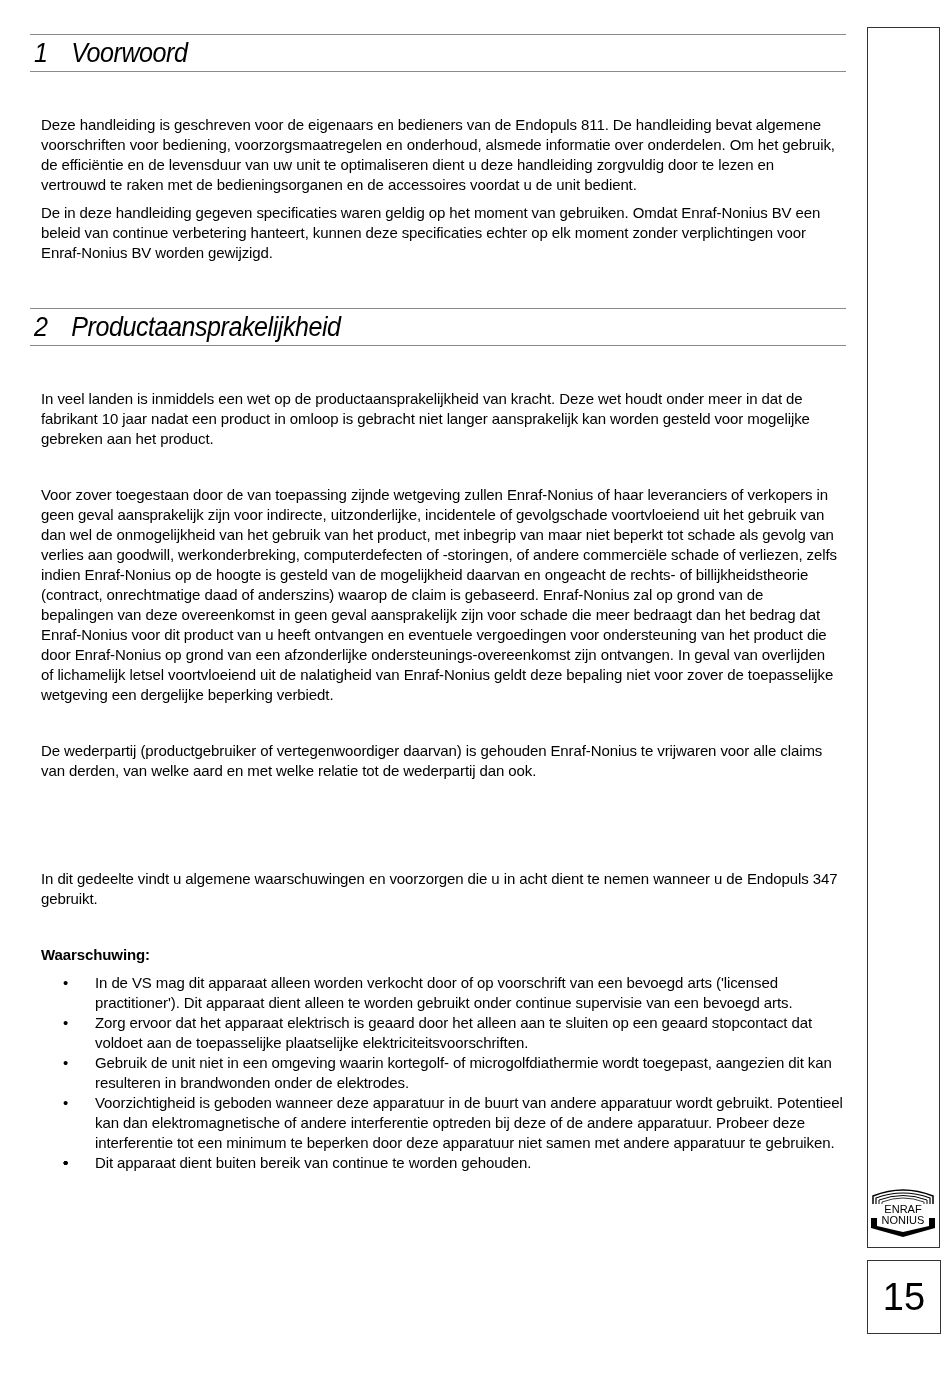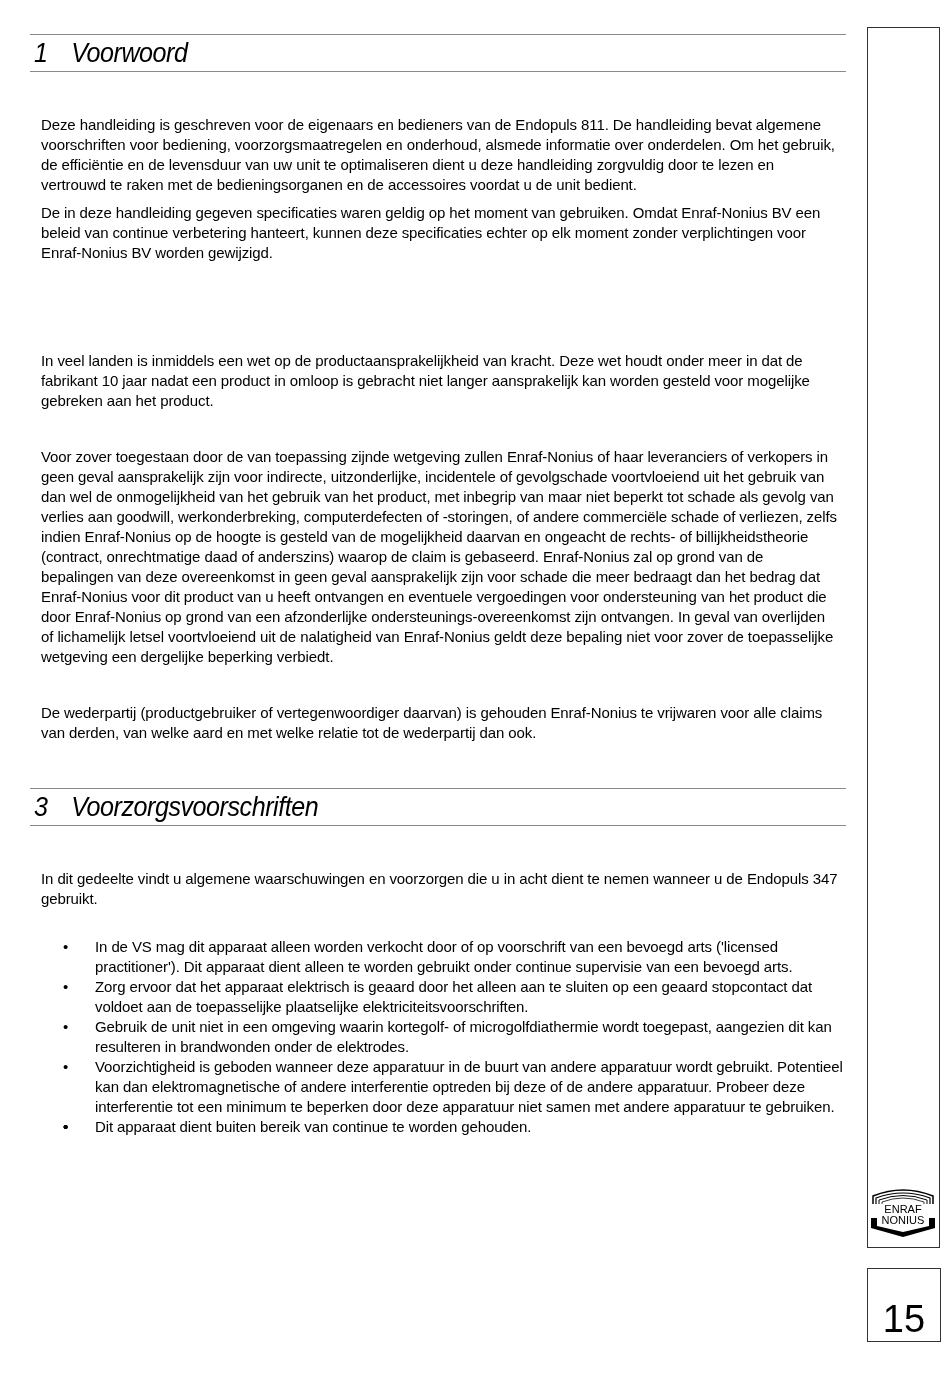--- a/index.html
+++ b/index.html
@@ -36,56 +36,56 @@
     .side-box {
       position: absolute; left: 867px; top: 27px; width: 73px; height: 1221px;
       border: 1px solid #333; box-sizing: border-box;
     }
     .logo {
       position: absolute; left: 869px; top: 1186px; width: 68px; height: 52px;
     }
     .page-box {
       position: absolute; left: 867px; top: 1260px; width: 74px; height: 74px;
       border: 1px solid #333; box-sizing: border-box;
-      display: flex; align-items: flex-end; justify-content: center;
+      display: flex; align-items: center; justify-content: center;
       font-size: 38px;
-      margin-top: 8px;
     }
   </style>
 </head>
 <body>
 
 <div class="content">
 
   <div class="section-head">
     <div class="h">
       <span class="num">1</span><span>Voorwoord</span>
     </div>
   </div>
   <div class="gap-after-head"></div>
   <p>Deze handleiding is geschreven voor de eigenaars en bedieners van de Endopuls 811. De handleiding bevat algemene voorschriften voor bediening, voorzorgsmaatregelen en onderhoud,  alsmede informatie over onderdelen.  Om het gebruik, de efficiëntie en de levensduur van uw unit te optimaliseren dient u deze handleiding zorgvuldig door te lezen en vertrouwd te raken met de bedieningsorganen en de accessoires voordat u de unit bedient.</p>
   <p>De in deze handleiding gegeven specificaties waren geldig op het moment van gebruiken.  Omdat Enraf-Nonius BV een beleid van continue verbetering hanteert, kunnen deze specificaties echter op elk moment zonder verplichtingen voor Enraf-Nonius BV worden gewijzigd.</p>
   <div class="sec-gap"></div>
 
+  <div class="section-head">
+    <div class="h">
+      <span class="num">2</span><span>Productaansprakelijkheid</span>
+    </div>
+  </div>
   <div class="gap-after-head"></div>
   <p>In veel landen is inmiddels een wet op de productaansprakelijkheid van kracht. Deze wet houdt onder meer in dat de fabrikant 10 jaar nadat een product in omloop is gebracht niet langer aansprakelijk kan worden gesteld voor mogelijke gebreken aan het product.</p>
   <div class="para-gap"></div>
   <p>Voor zover toegestaan door de van toepassing zijnde wetgeving zullen Enraf-Nonius of haar leveranciers of verkopers in geen geval aansprakelijk zijn voor indirecte, uitzonderlijke, incidentele of gevolgschade voortvloeiend uit het gebruik van dan wel de onmogelijkheid van het gebruik van het product, met inbegrip van maar niet beperkt tot schade als gevolg van verlies aan goodwill, werkonderbreking, computerdefecten of -storingen, of andere commerciële schade of verliezen, zelfs indien Enraf-Nonius op de hoogte is gesteld van de mogelijkheid daarvan en ongeacht de rechts- of billijkheidstheorie (contract, onrechtmatige daad of anderszins) waarop de claim is gebaseerd. Enraf-Nonius zal op grond van de bepalingen van deze overeenkomst in geen geval aansprakelijk zijn voor schade die meer bedraagt dan het bedrag dat Enraf-Nonius voor dit product van u heeft ontvangen en eventuele vergoedingen voor ondersteuning van het product die door Enraf-Nonius op grond van een afzonderlijke ondersteunings-overeenkomst zijn ontvangen. In geval van overlijden of lichamelijk letsel voortvloeiend uit de nalatigheid van Enraf-Nonius geldt deze bepaling niet voor zover de toepasselijke wetgeving een dergelijke beperking verbiedt.</p>
   <div class="para-gap"></div>
   <p>De wederpartij (productgebruiker of vertegenwoordiger daarvan) is gehouden Enraf-Nonius te vrijwaren voor alle claims van derden, van welke aard en met welke relatie tot de wederpartij dan ook.</p>
   <div class="sec-gap"></div>
 
-  <div class="section-head">
-    <div class="h">
-      <span class="num">3</span><span>Voorzorgsvoorschriften</span>
-    </div>
-  </div>
   <div class="gap-after-head"></div>
   <p>In dit gedeelte vindt u algemene waarschuwingen en voorzorgen die u in acht dient te nemen wanneer u de Endopuls 347 gebruikt.</p>
   <div class="para-gap"></div>
+  <p class="bold">Waarschuwing:</p>
   <ul class="bullets">
     <li><span class="dot">•</span><span>In de VS mag dit apparaat alleen worden verkocht door of op voorschrift van een bevoegd arts ('licensed practitioner'). Dit apparaat dient alleen te worden gebruikt onder continue supervisie van een bevoegd arts.</span></li>
     <li><span class="dot">•</span><span>Zorg ervoor dat het apparaat elektrisch is geaard door het alleen aan te sluiten op een geaard stopcontact dat voldoet aan de toepasselijke plaatselijke elektriciteitsvoorschriften.</span></li>
     <li><span class="dot">•</span><span>Gebruik de unit niet in een omgeving waarin kortegolf- of microgolfdiathermie wordt toegepast, aangezien dit kan resulteren in brandwonden onder de elektrodes.</span></li>
     <li><span class="dot">•</span><span>Voorzichtigheid is geboden wanneer deze apparatuur in de buurt van andere apparatuur wordt gebruikt.  Potentieel kan dan elektromagnetische of andere interferentie optreden bij deze of de andere apparatuur. Probeer deze interferentie tot een minimum te beperken door deze apparatuur niet samen met andere apparatuur te gebruiken.</span></li>
     <li><span class="dot">•</span></li>
     <li><span class="dot">•</span></li>
     <li><span class="dot">•</span><span>Dit apparaat dient buiten bereik van continue te worden gehouden.</span></li>
   </ul>
 </div>

